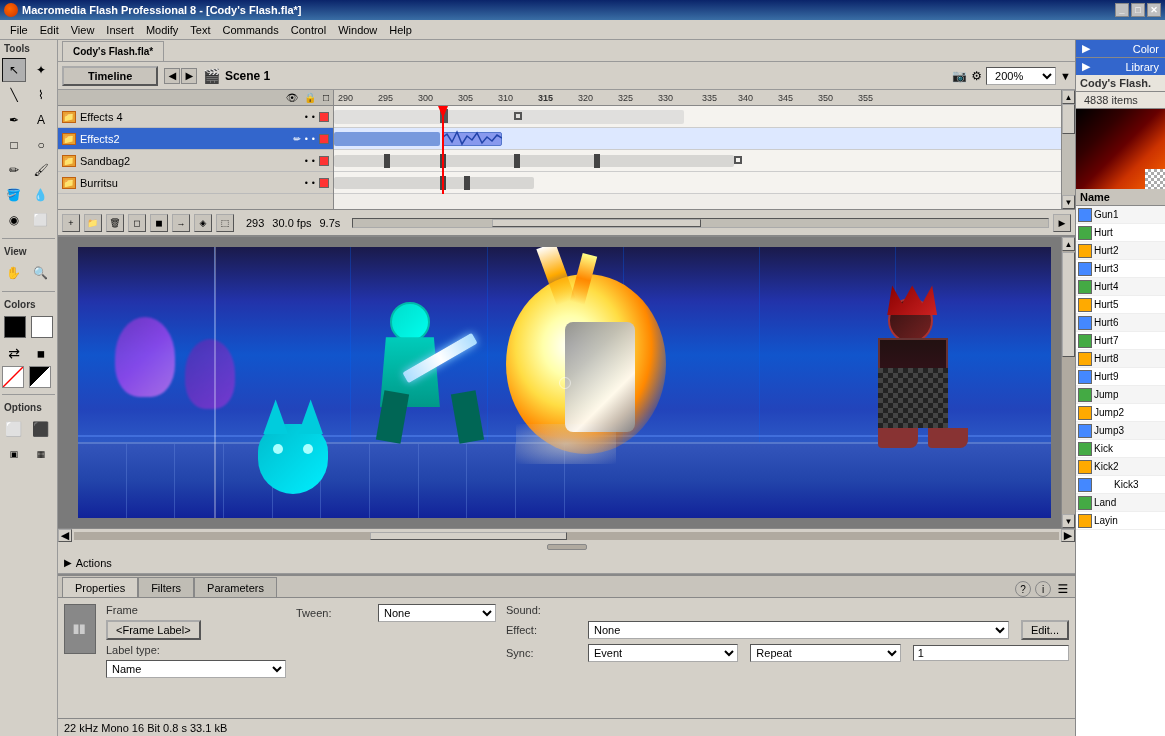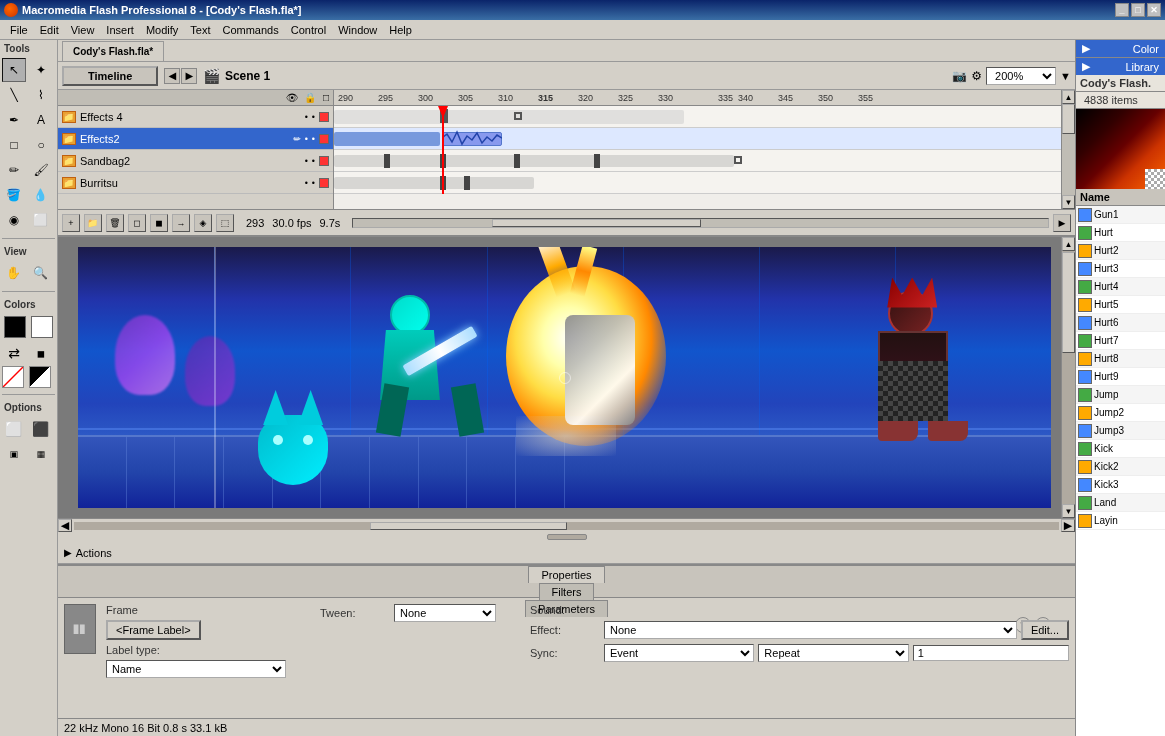--- a/index.html
+++ b/index.html
@@ -342,26 +342,25 @@
       padding: 0 6px;
       gap: 4px;
       border-bottom: 1px solid #999;
     }
     .actions-arrow {
       cursor: pointer;
       font-size: 10px;
     }
     #props-tabs {
       display: flex;
-      height: 32px;
+      height: 22px;
       background: #c8c4bc;
       border-bottom: 1px solid #888;
-      align-items: center;
+      align-items: flex-end;
       padding: 0 4px;
-      flex-direction: column;
     }
     .props-tab {
       padding: 2px 12px;
       border: 1px solid #888;
       border-bottom: none;
       background: #c0bdb5;
       cursor: pointer;
       font-size: 11px;
       height: 20px;
       display: flex; align-items: center;
@@ -393,21 +392,21 @@
     }
     .props-select {
       border: 1px inset #aaa;
       background: white;
       padding: 1px;
       font-size: 11px;
       flex: 1;
     }
     .props-center { display: flex; flex-direction: column; gap: 4px; width: 200px; }
     .props-right { display: flex; flex-direction: column; gap: 4px; flex: 1; }
-    .props-row { display: flex; align-items: center; gap: 4px; font-size: 11px; margin-left: 24px; }
+    .props-row { display: flex; align-items: center; gap: 12px; font-size: 11px; }
     .props-btn {
       border: 2px outset #aaa;
       background: #d4d0c8;
       padding: 2px 8px;
       font-size: 11px;
       cursor: pointer;
     }
     #props-status {
       height: 18px;
       background: #d4d0c8;
@@ -670,21 +669,21 @@
           <div id="frame-numbers" style="position:relative;">
             <span class="frame-num" style="left:4px;">290</span>
             <span class="frame-num" style="left:44px;">295</span>
             <span class="frame-num" style="left:84px;">300</span>
             <span class="frame-num" style="left:124px;">305</span>
             <span class="frame-num" style="left:164px;">310</span>
             <span class="frame-num" style="left:204px;font-weight:bold;">315</span>
             <span class="frame-num" style="left:244px;">320</span>
             <span class="frame-num" style="left:284px;">325</span>
             <span class="frame-num" style="left:324px;">330</span>
-            <span class="frame-num" style="left:384px;">335</span>
+            <span class="frame-num" style="left:368px;">335</span>
             <span class="frame-num" style="left:404px;">340</span>
             <span class="frame-num" style="left:444px;">345</span>
             <span class="frame-num" style="left:484px;">350</span>
             <span class="frame-num" style="left:524px;">355</span>
           </div>
 
           <div class="frame-layers-area" style="position:relative;">
 
             <div class="playhead" style="left:108px;">
               <div class="playhead-top"></div>
@@ -1031,21 +1030,21 @@
           <div class="lib-item">
             <div class="lib-icon" style="background:#44aa44; border:1px solid #666;"></div>
             <span style="overflow:hidden;white-space:nowrap;text-overflow:ellipsis;">Kick</span>
           </div>
           <div class="lib-item">
             <div class="lib-icon" style="background:#ffaa00; border:1px solid #666;"></div>
             <span style="overflow:hidden;white-space:nowrap;text-overflow:ellipsis;">Kick2</span>
           </div>
           <div class="lib-item">
             <div class="lib-icon" style="background:#4488ff; border:1px solid #666;"></div>
-            <span style="overflow:hidden;white-space:nowrap;text-overflow:ellipsis;">Kick3</span>
+            <span style="overflow:hidden;white-space:nowrap;text-overflow:ellipsis;margin-left:20px;">Kick3</span>
           </div>
           <div class="lib-item">
             <div class="lib-icon" style="background:#44aa44; border:1px solid #666;"></div>
             <span style="overflow:hidden;white-space:nowrap;text-overflow:ellipsis;">Land</span>
           </div>
           <div class="lib-item">
             <div class="lib-icon" style="background:#ffaa00; border:1px solid #666;"></div>
             <span style="overflow:hidden;white-space:nowrap;text-overflow:ellipsis;">Layin</span>
           </div>
         </div>

